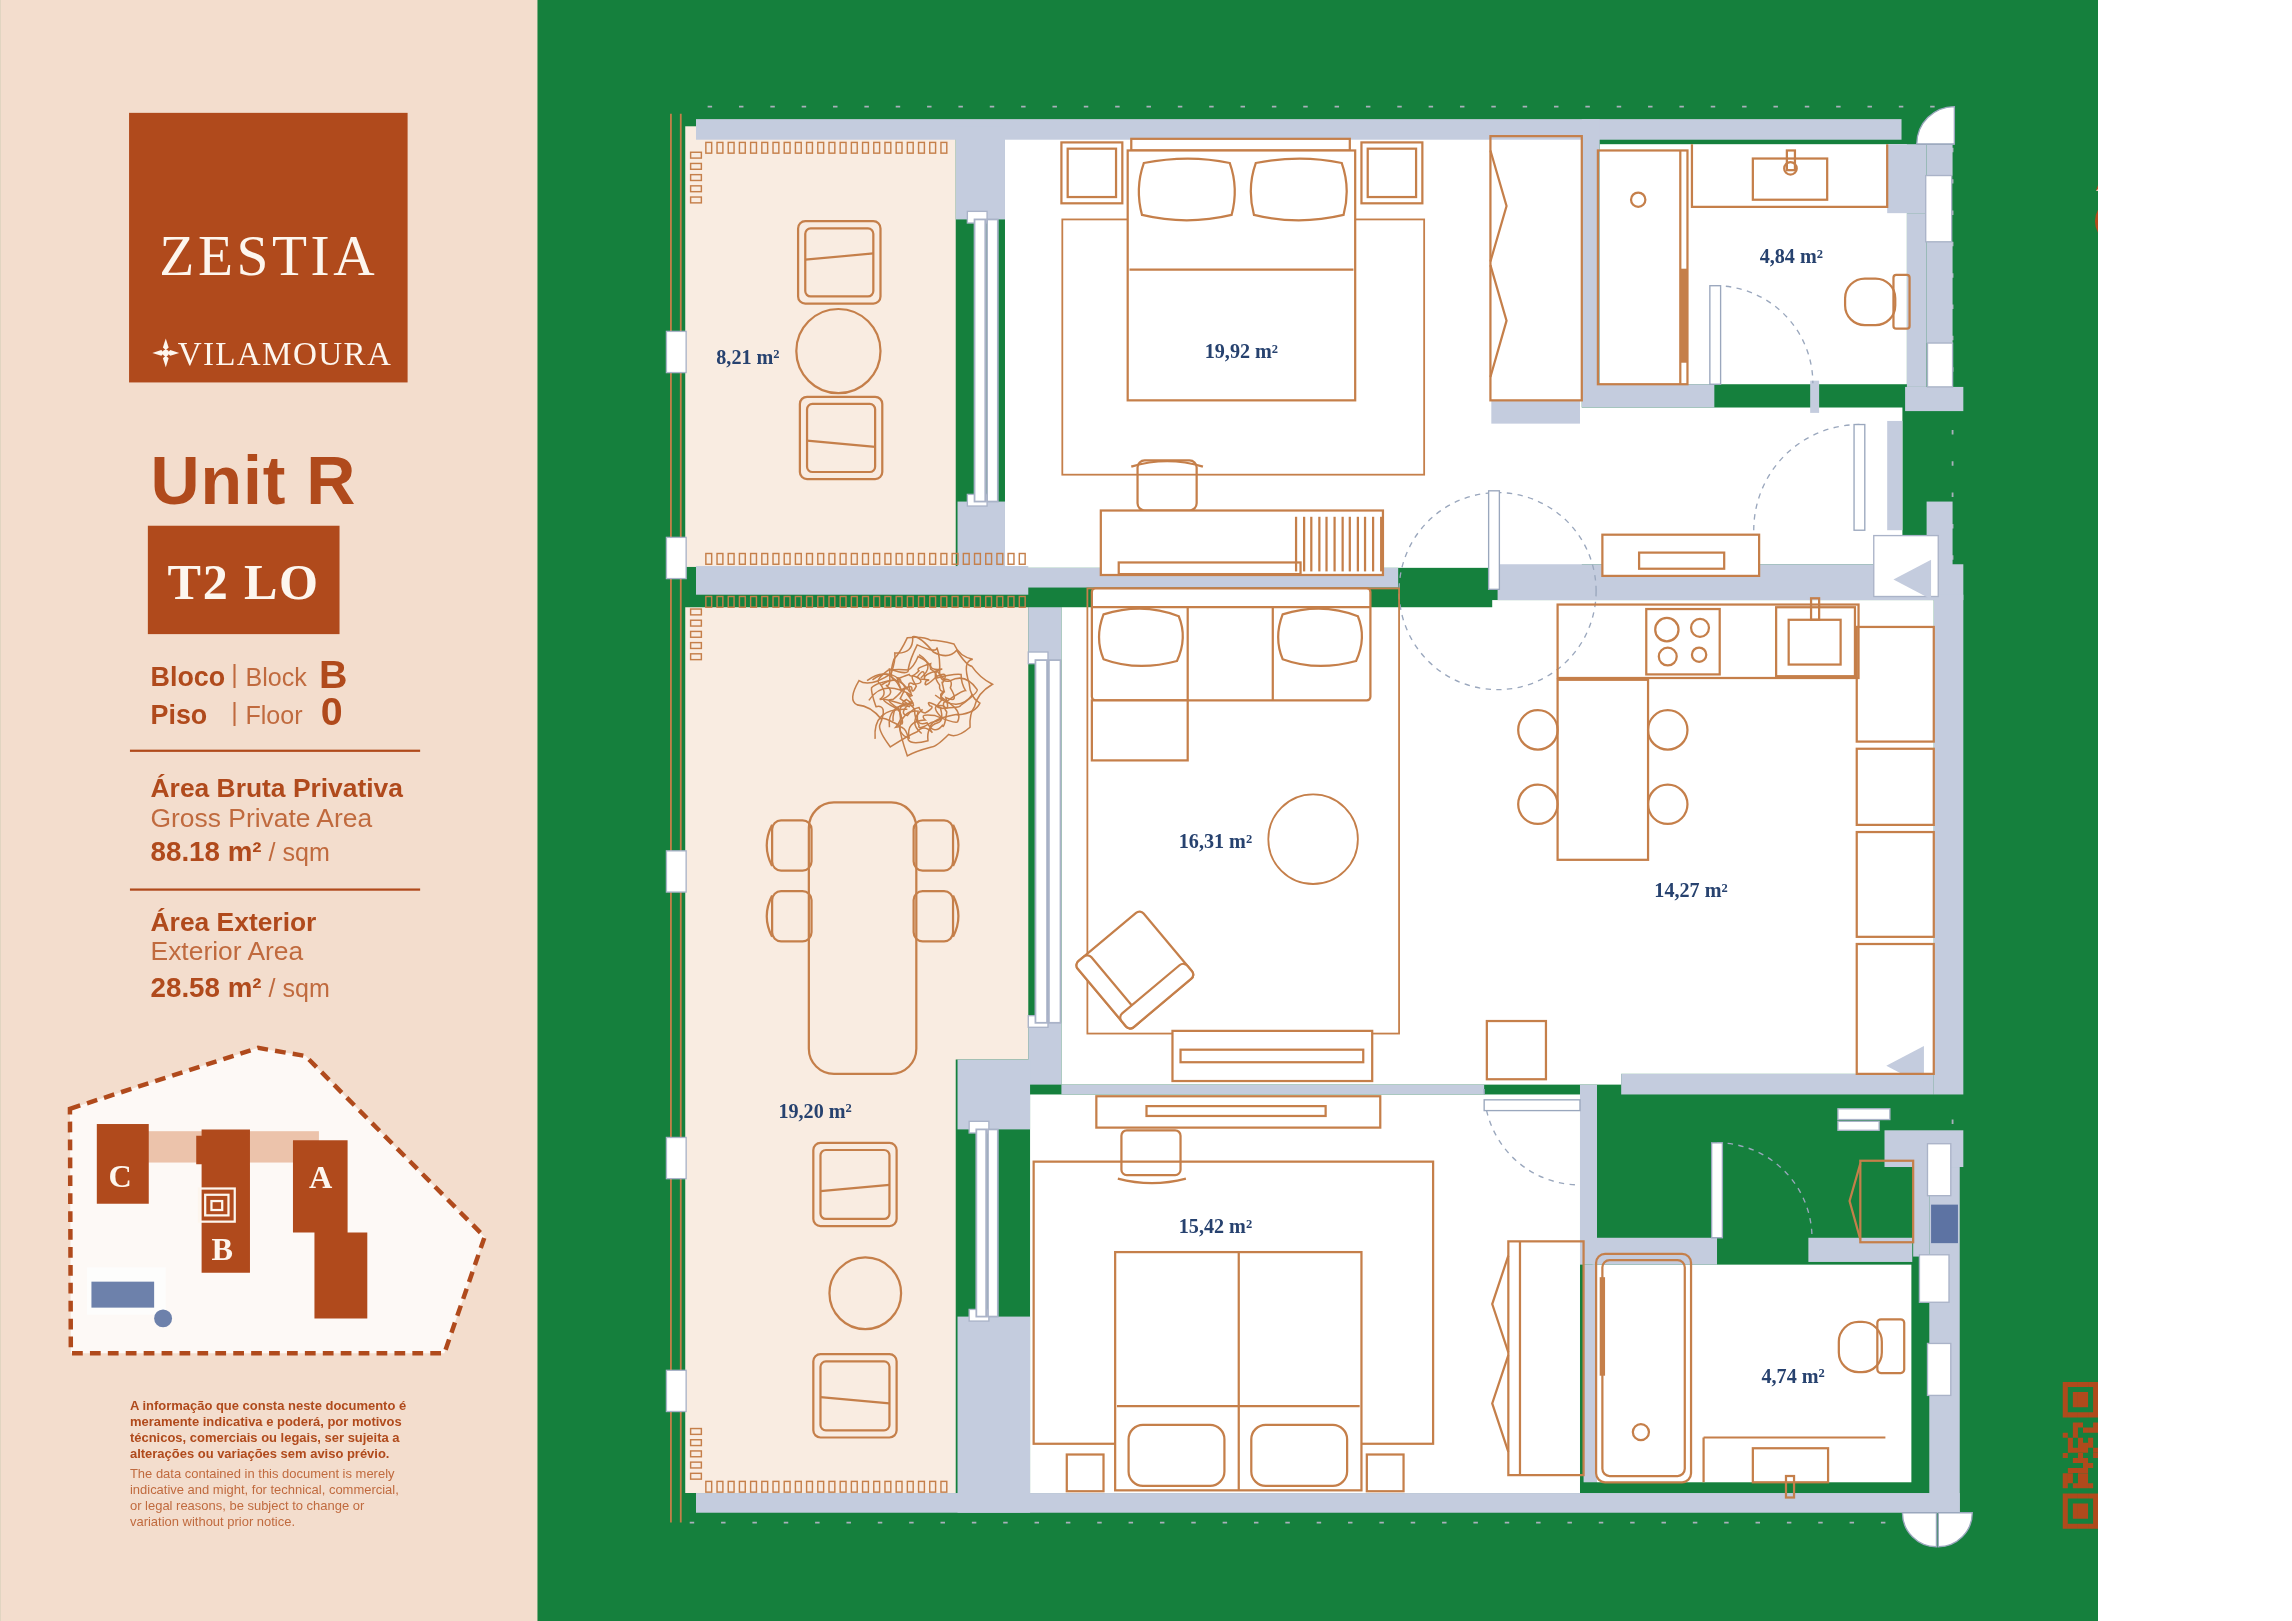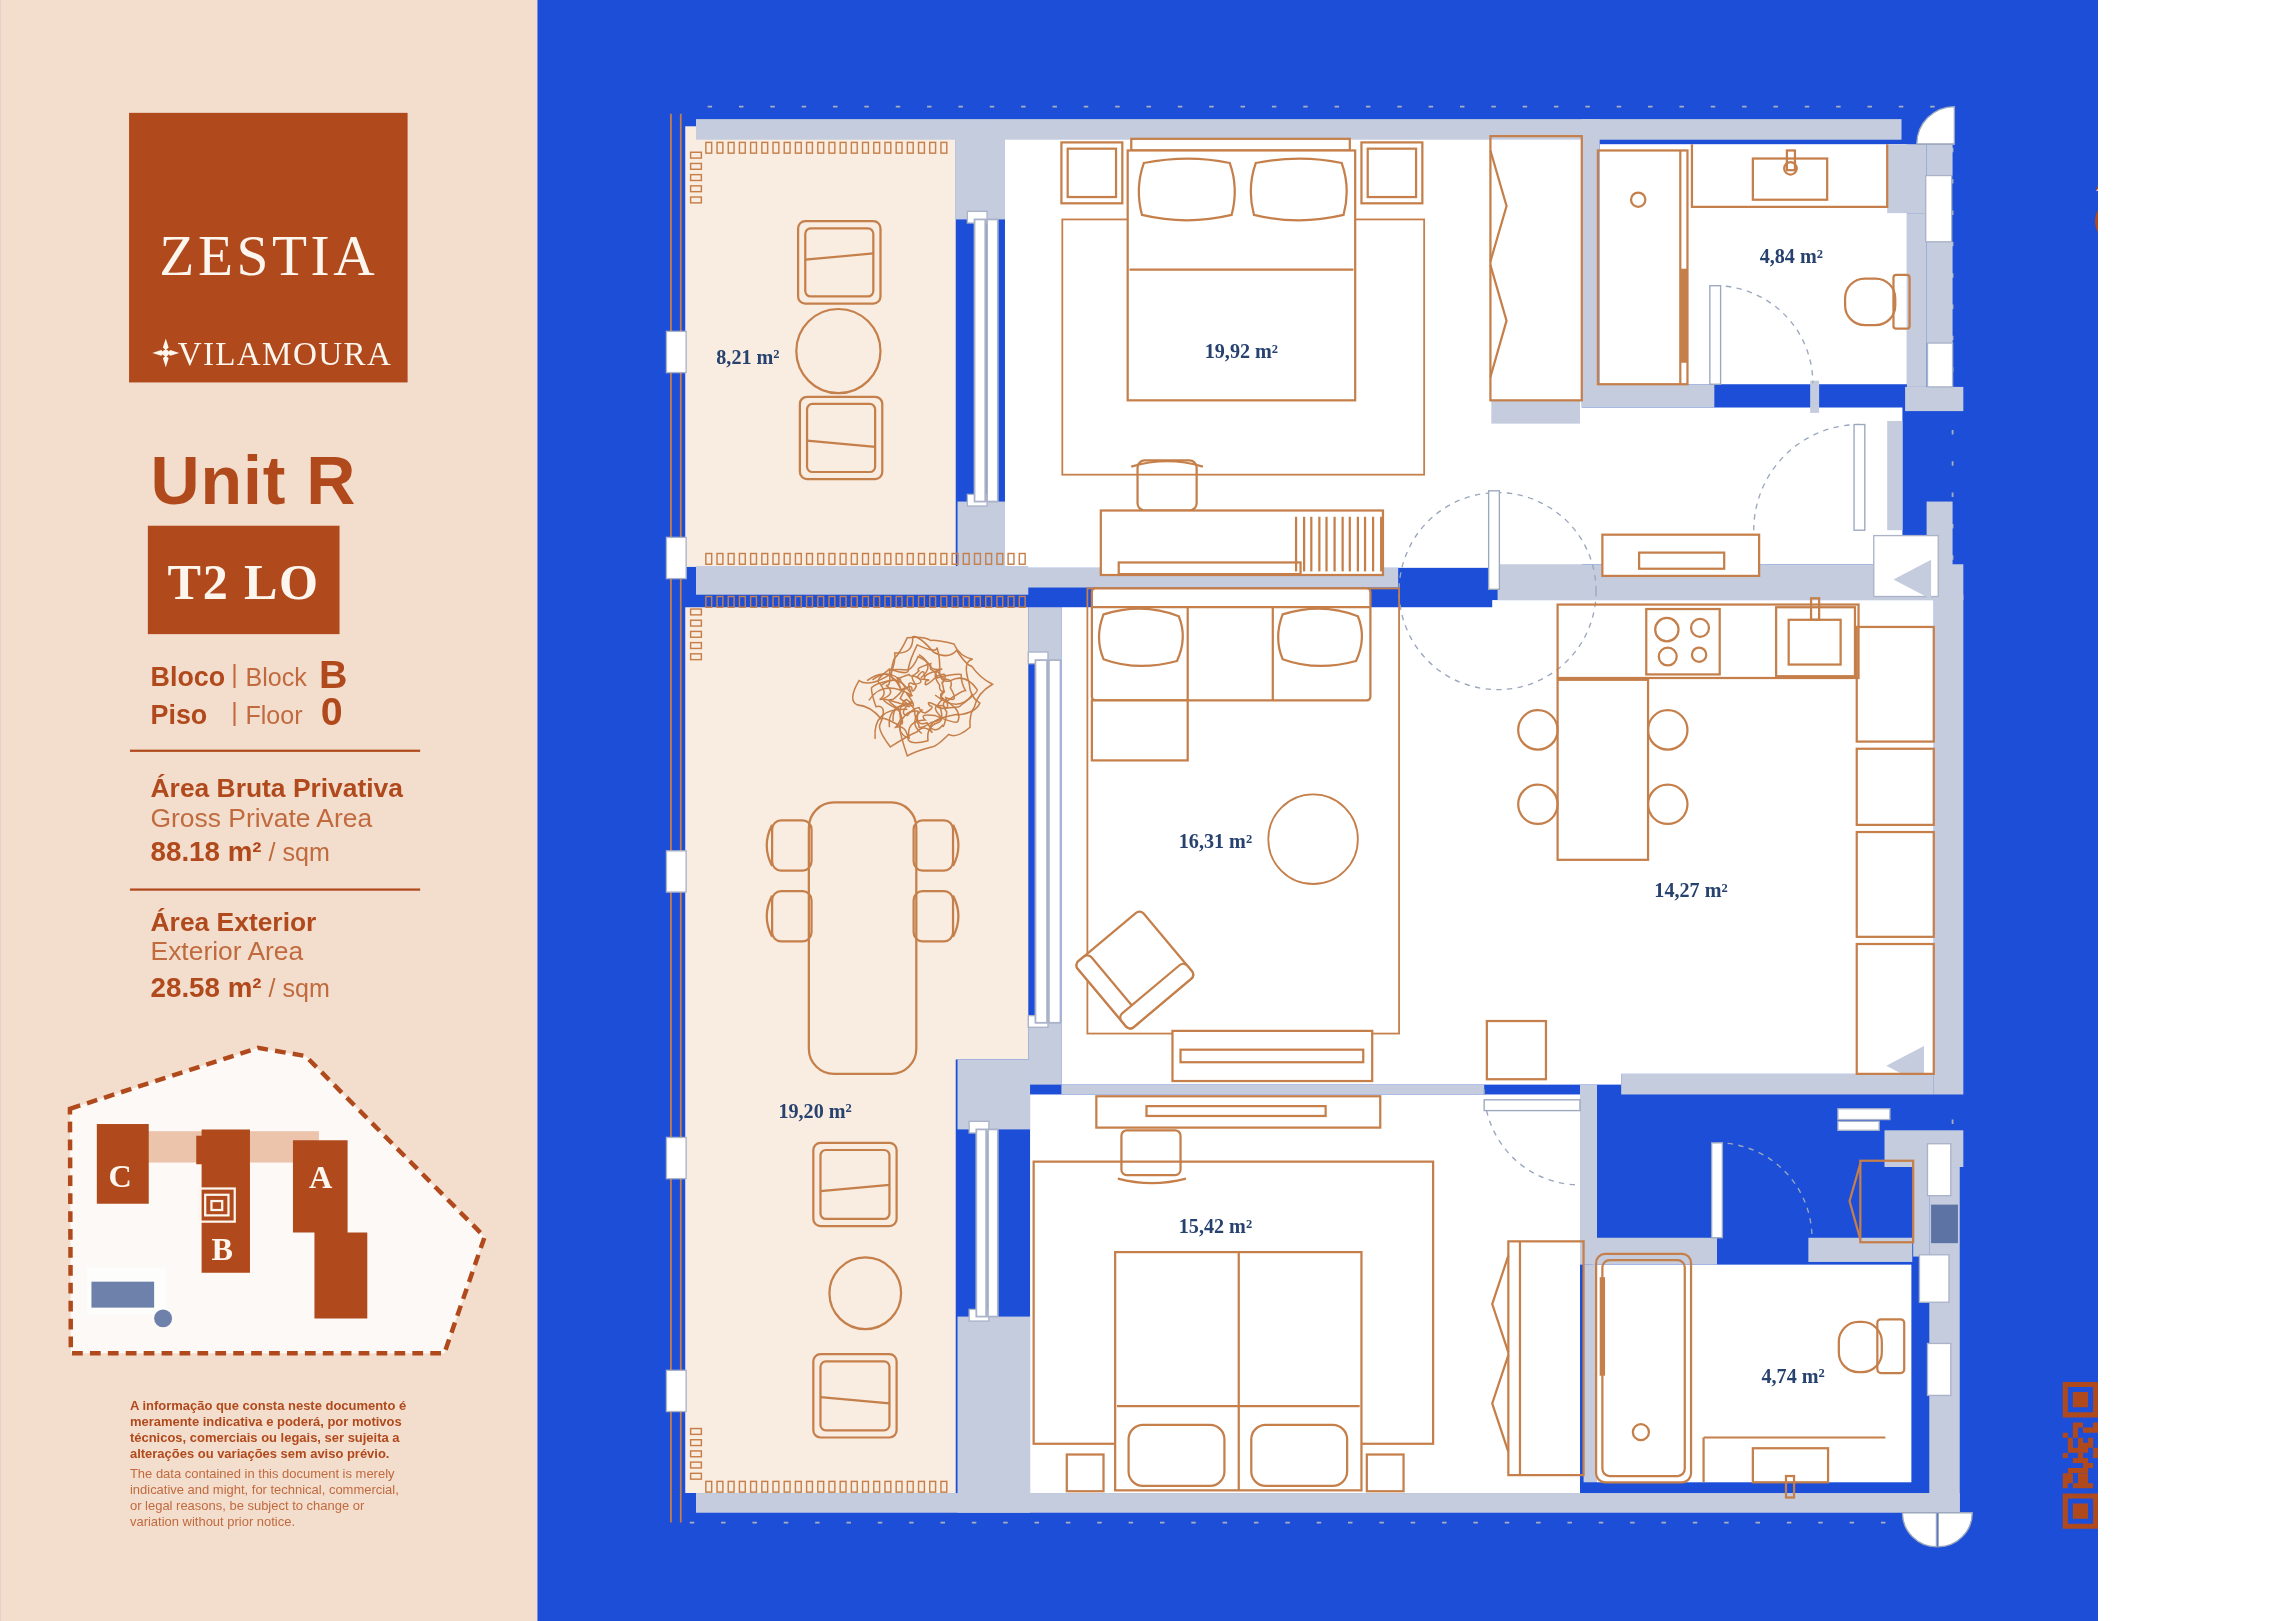--- a/index.html
+++ b/index.html
@@ -1,14 +1,14 @@
 <!DOCTYPE html>
 <html style="font-size:14.3px"><head><meta charset="utf-8"><style>
 html,body{margin:0;padding:0;background:#fff;}
-.page{position:relative;width:2098px;height:1622px;background:#1d4ed8;overflow:hidden;font-family:"Liberation Sans",sans-serif;}
+.page{position:relative;width:2098px;height:1622px;background:#15803d;overflow:hidden;font-family:"Liberation Sans",sans-serif;}
 </style></head><body>
 <div class="page">
 <svg width="2293" height="1622" viewBox="0 0 2560 1811">
 <defs>
 <clipPath id="pg">
           <rect x="0" y="0" width="2560" height="1811"></rect>
         </clipPath>
 </defs>
 <g clip-path="url(#pg)">
 

